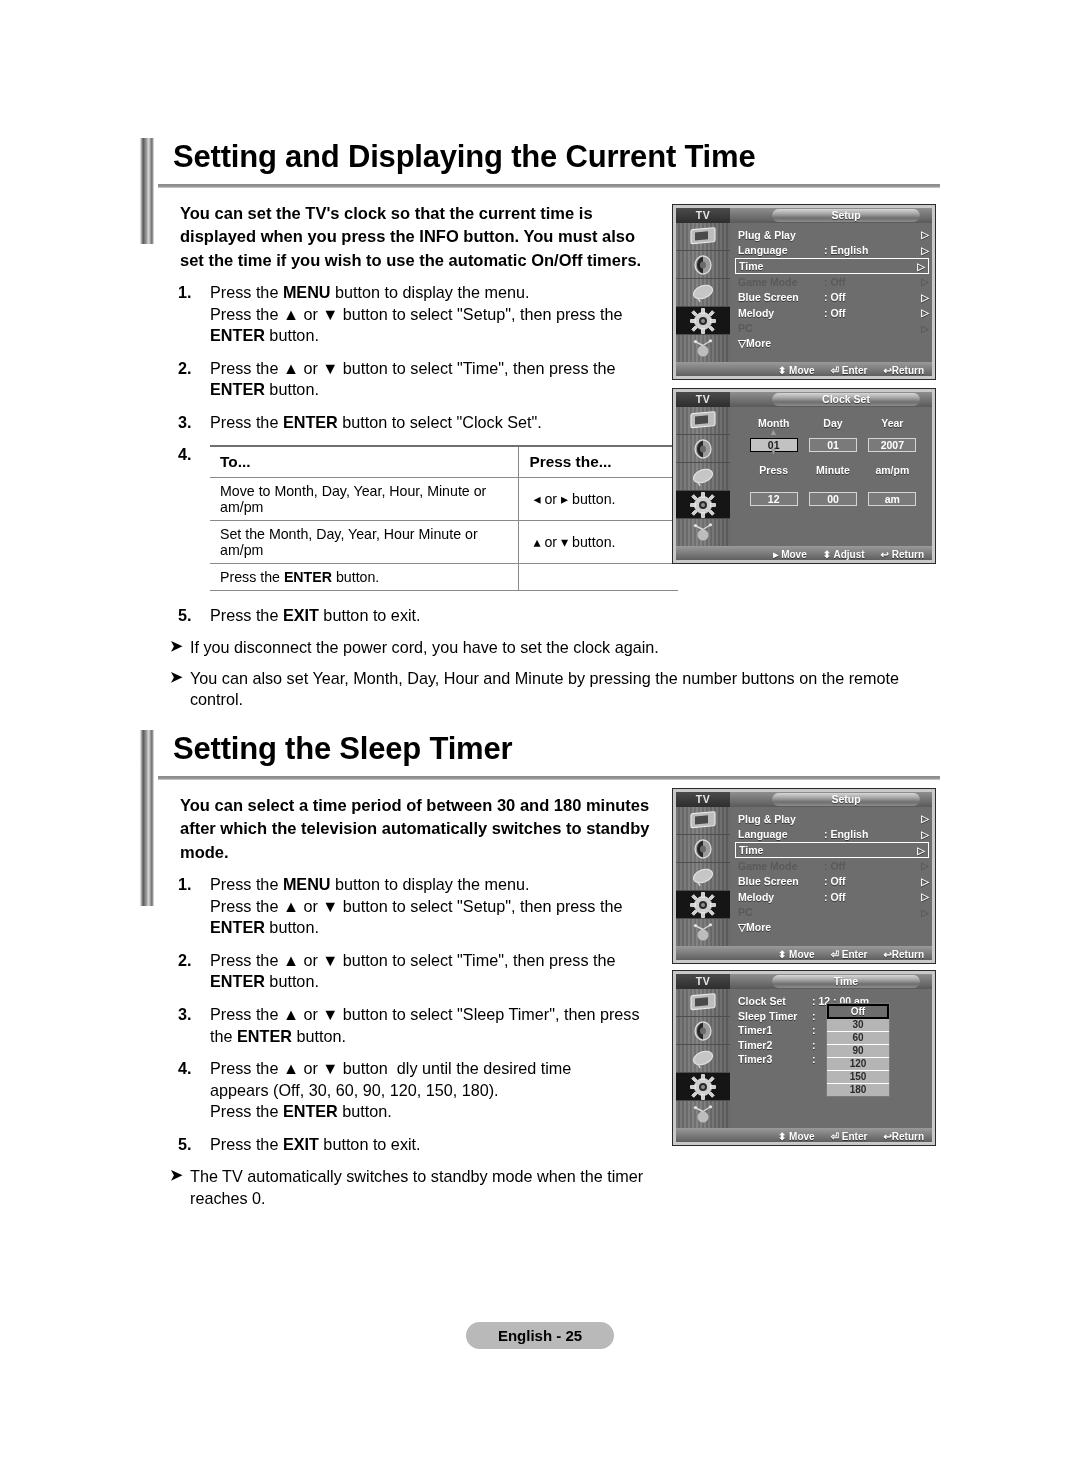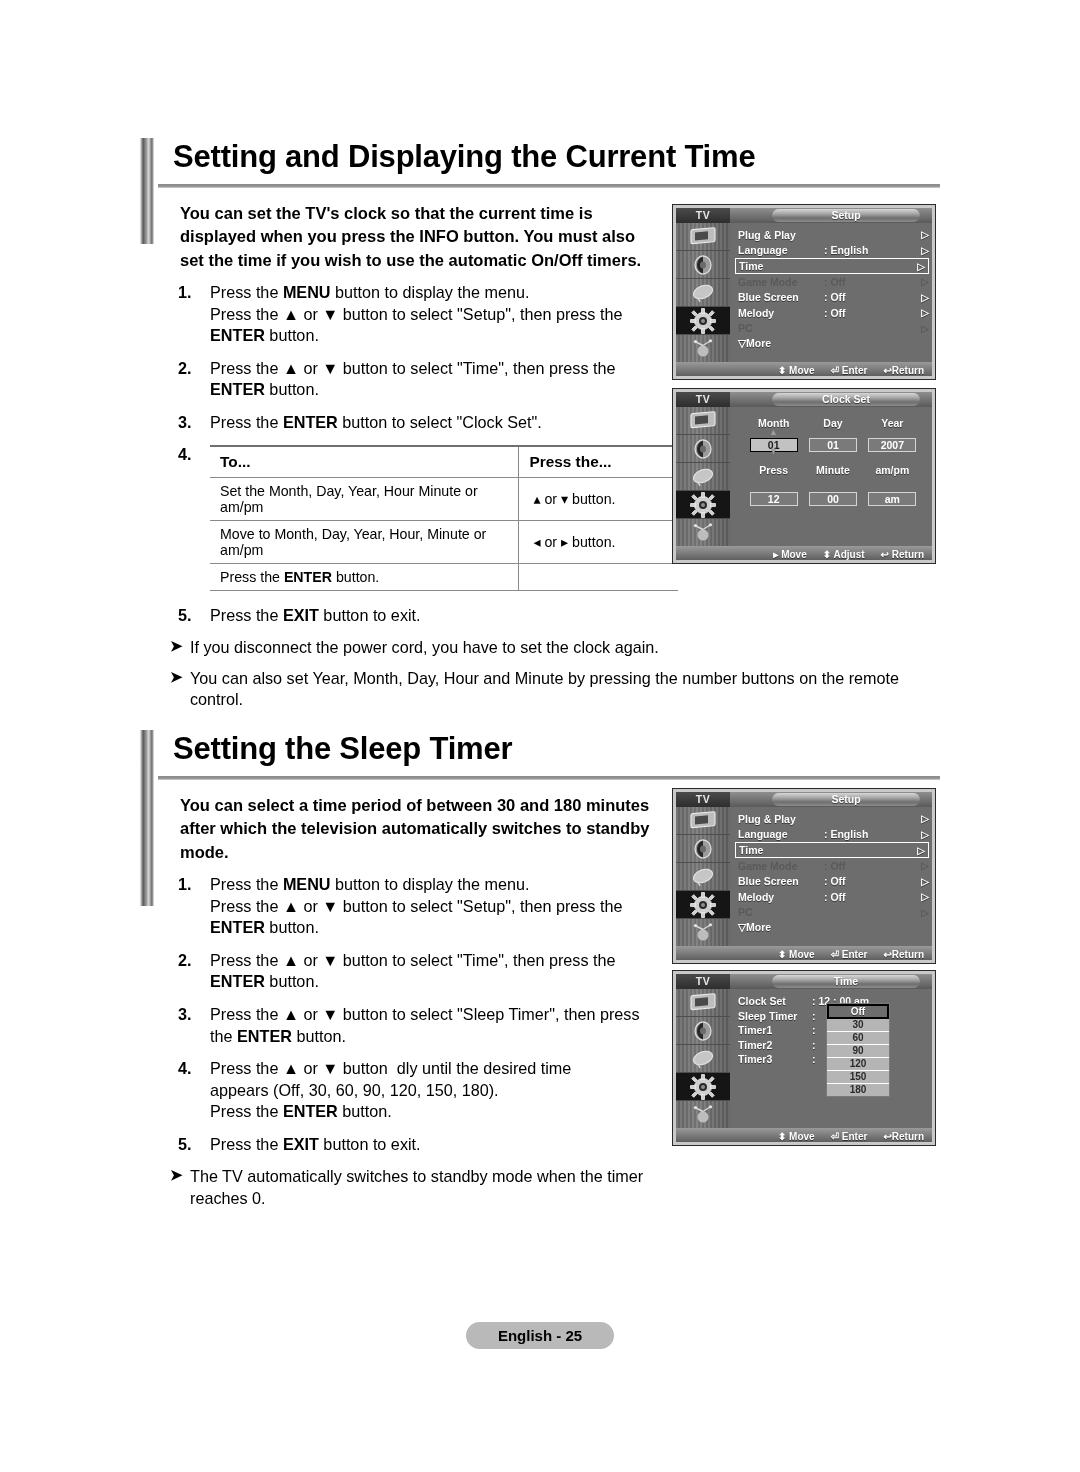--- a/index.html
+++ b/index.html
@@ -363,26 +363,26 @@
       <div class="tbl-num">4.</div>
       <table class="kt">
         <thead>
           <tr>
             <th class="c1">To...</th>
             <th class="c2">Press the...</th>
           </tr>
         </thead>
         <tbody>
           <tr>
+            <td class="c1">Move to Month, Day, Year, Hour, Minute or am/pm</td>
+            <td class="c2">◂  or  ▸  button.</td>
+          </tr>
+          <tr>
             <td class="c1">Set the Month, Day, Year, Hour Minute or am/pm</td>
             <td class="c2">▴  or  ▾  button.</td>
-          </tr>
-          <tr>
-            <td class="c1">Move to Month, Day, Year, Hour, Minute or am/pm</td>
-            <td class="c2">◂  or  ▸  button.</td>
           </tr>
           <tr>
             <td class="c1">Press the <span class="b">ENTER</span> button.</td>
             <td class="c2"></td>
           </tr>
         </tbody>
       </table>
     </div>
 
     <div class="step" style="margin-top:14px;">

